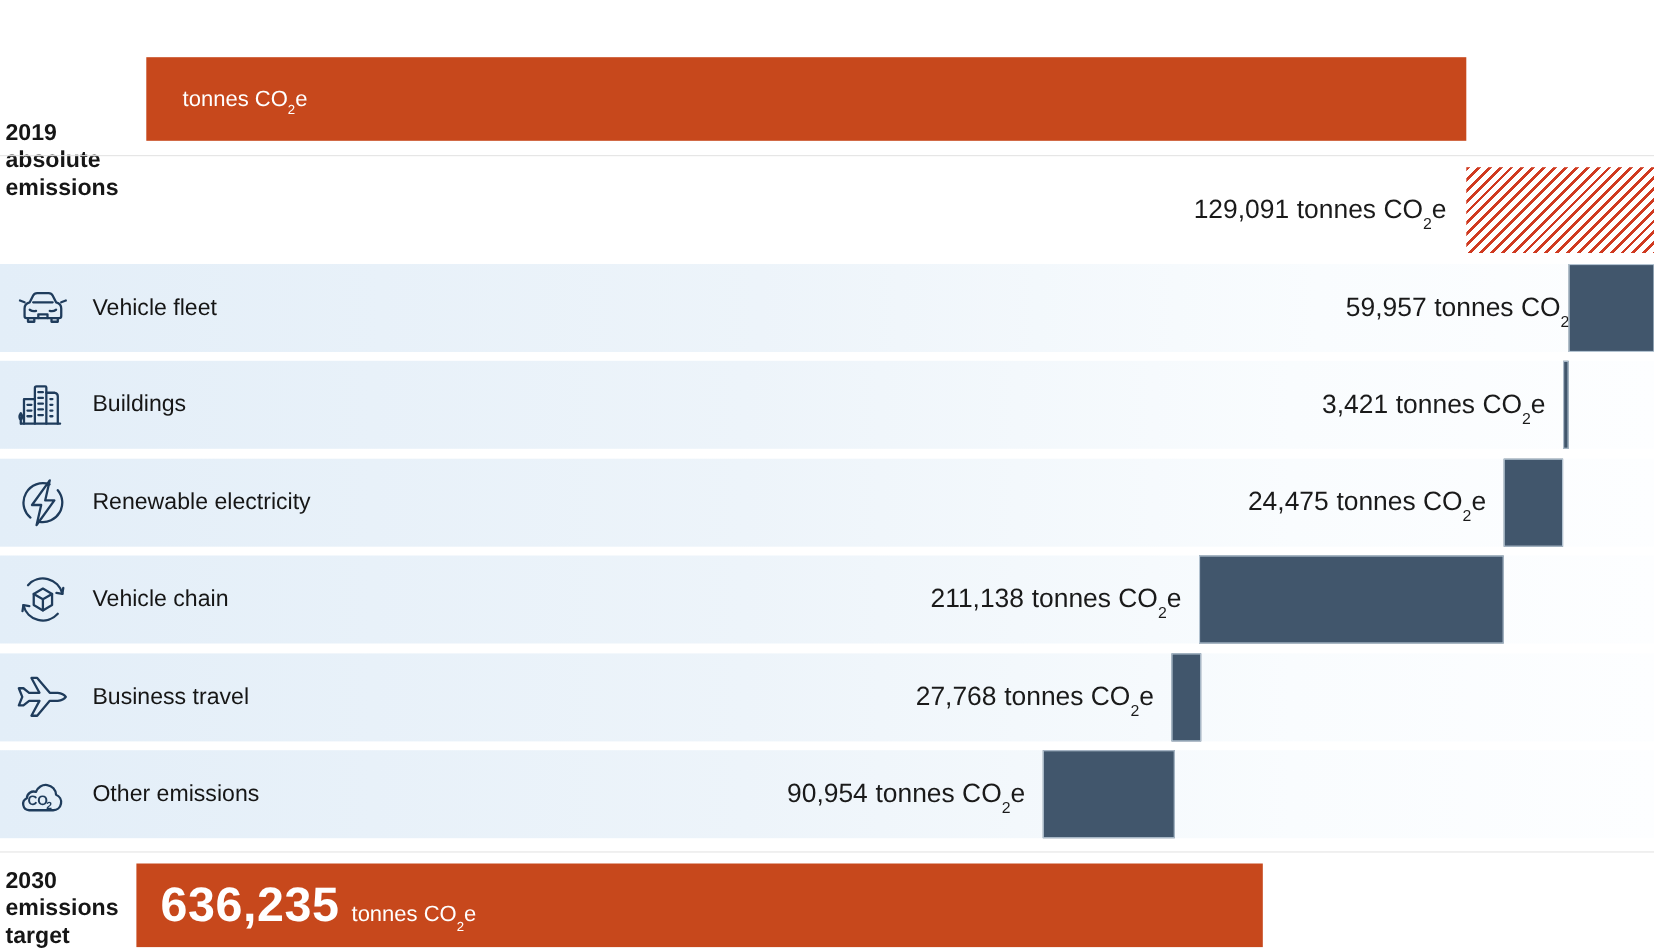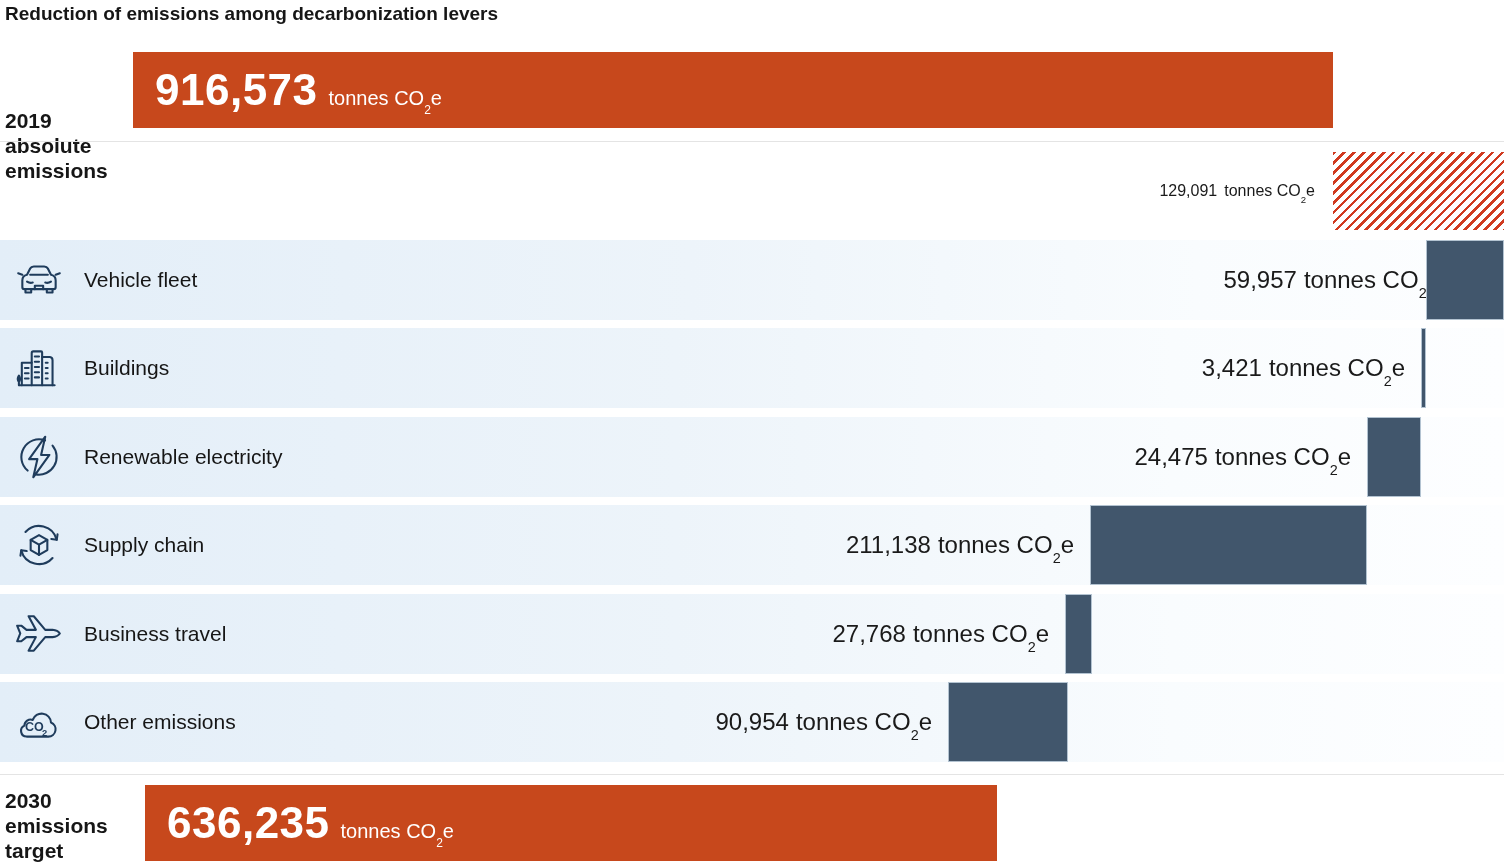--- a/index.html
+++ b/index.html
@@ -30,21 +30,21 @@
     position:absolute; top:152px; height:78px;
     background:repeating-linear-gradient(135deg,#d03a20 0px,#d03a20 2.5px,#ffffff 2.5px,#ffffff 7px);
   }
   .value-label {
     position:absolute; top:0; height:100%;
     display:flex; align-items:center; justify-content:flex-end;
     font-size:24px; color:#1a1a1a; white-space:nowrap;
   }
   .growth-value {
     position:absolute; top:152px; height:78px;
-    display:flex; align-items:center; font-size:16px; color:#1a1a1a; white-space:nowrap;
+    display:flex; align-items:center; font-size:24px; color:#1a1a1a; white-space:nowrap;
   }
   .unit { margin-left:7px; }
   sub { font-size:60%; line-height:0; position:relative; top:0.32em; }
   .lever-row {
     position:absolute; left:0; width:1504px; height:80px;
     background:linear-gradient(90deg,#e3eef8 0%, #edf4fa 45%, #f9fcfe 78%, #fdfeff 100%);
   }
   .lever-icon {
     position:absolute; left:14px; top:50%; transform:translateY(-50%);
     width:50px; height:50px; color:#1f3c5c;
@@ -58,30 +58,28 @@
     position:absolute; top:0; height:100%; background:#41566c;
     box-sizing:border-box; border:1px solid #b3c3d1;
   }
   .icon-text { font-family:"Liberation Sans", sans-serif; fill:#1f3c5c; stroke:none; font-weight:bold; }
 </style>
 </head>
 <body>
 
 <div class="canvas">
 
-  <div class="chart-title">Reduction of emissions among decarbonization levers</div>
 
   <div class="sec-label" style="top:60px;margin-top:48px;">
     <div>2019</div>
     <div>absolute</div>
     <div>emissions</div>
   </div>
   <div class="big-bar" style="top: 52px; left: 133px; width: 1200px;">
     <span class="big-text">
-      <span class="big-num">916,573</span>
       <span class="big-unit"><span>tonnes CO</span><sub>2</sub><span>e</span></span>
     </span>
   </div>
 
   <div class="separator" style="top:141px;"></div>
 
   <div class="growth-value" style="right: 189px;">
     <span>129,091</span>
     <span class="unit"><span>tonnes CO</span><sub>2</sub><span>e</span></span>
   </div>
@@ -150,21 +148,21 @@
     <span class="lever-icon">
       <svg viewBox="0 0 48 48" fill="none" stroke="currentColor" stroke-width="2" stroke-linecap="round" stroke-linejoin="round">
         <path d="M11 11.5 A17.5 17.5 0 0 1 41 19"></path>
         <path d="M41 19 l0.8 -5.2 M41 19 l-5.2 -0.8"></path>
         <path d="M37 36.5 A17.5 17.5 0 0 1 7 29"></path>
         <path d="M7 29 l-0.8 5.2 M7 29 l5.2 0.8"></path>
         <path d="M24 14.5 l8 4.6 v9.8 l-8 4.6 l-8 -4.6 v-9.8 z"></path>
         <path d="M16 19.1 l8 4.6 l8 -4.6 M24 23.7 V33.5"></path>
       </svg>
     </span>
-    <span class="lever-label">Supply chain</span>
+    <span class="lever-label">Vehicle chain</span>
     <span class="value-label" style="right: 430px;">
       <span>211,138</span>
       <span class="unit"><span>tonnes CO</span><sub>2</sub><span>e</span></span>
     </span>
     <span class="lever-bar" style="left: 1090px; width: 277px;"></span>
   </div>
 
   <div class="lever-row" style="top:594px;">
     <span class="lever-icon">
       <svg viewBox="0 0 48 48" fill="none" stroke="currentColor" stroke-width="2" stroke-linecap="round" stroke-linejoin="round">
@@ -195,20 +193,20 @@
     <span class="lever-bar" style="left: 948px; width: 120px;"></span>
   </div>
 
   <div class="separator" style="top:774px;"></div>
 
   <div class="sec-label" style="top:788px;">
     <div>2030</div>
     <div>emissions</div>
     <div>target</div>
   </div>
-  <div class="big-bar" style="top: 785px; left: 145px; width: 852px;">
+  <div class="big-bar" style="top: 785px; left: 124px; width: 1024px;">
     <span class="big-text">
       <span class="big-num">636,235</span>
       <span class="big-unit"><span>tonnes CO</span><sub>2</sub><span>e</span></span>
     </span>
   </div>
 
 </div>
 
 </body></html>

